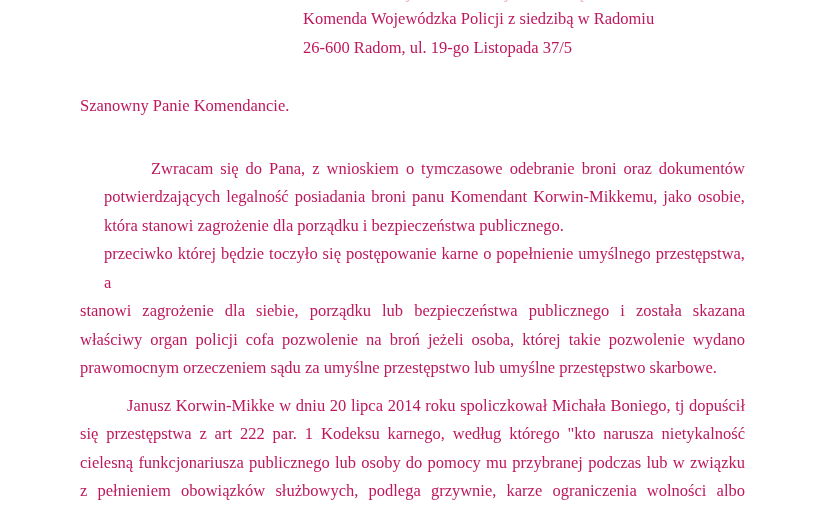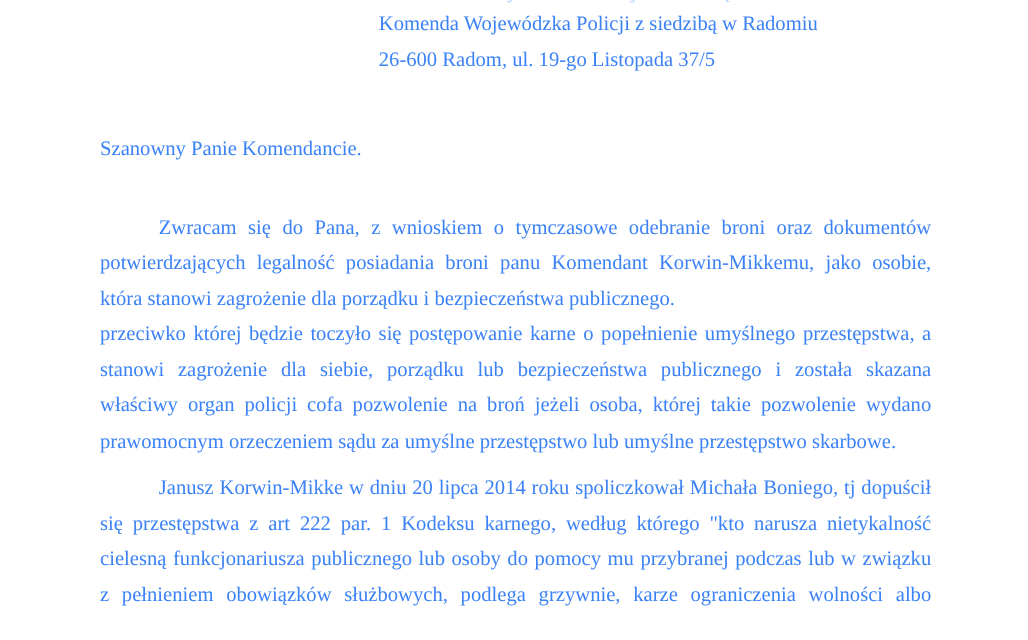--- a/index.html
+++ b/index.html
@@ -9,21 +9,21 @@
   }
   .page {
     position: relative;
     width: 822px;
     height: 512px;
     background: #ffffff;
     overflow: hidden;
     font-family: "Liberation Serif", "DejaVu Serif", serif;
     font-size: 16.5px;
     line-height: 28.5px;
-    color: #3b82f6;
+    color: #be185d;
     box-sizing: border-box;
     padding: 0 77px 0 80px;
   }
   
   .header-block {
     margin-left: 223px; 
   }
   .clipped-line {
     height: 5px;
     overflow: hidden;
@@ -32,25 +32,25 @@
     display: block;
     margin-top: -21px;      
     opacity: 0.38;
     white-space: nowrap;
   }
   .hline {
     white-space: nowrap;
   }
   
   .salutation {
-    margin-top: 43px;
+    margin-top: 30px;
   }
   
   .para { margin: 0; }
-  .para-first { margin-top: 34px; }
+  .para-first { margin-top: 34px; margin-left: 24px; }
   .para-gap   { margin-top: 9px; }
   .ln { min-height: 28.5px; }
   .jl {
     text-align: justify;
     text-align-last: justify;
   }
   .endl {
     text-align: left;
     text-align-last: left;
   }

